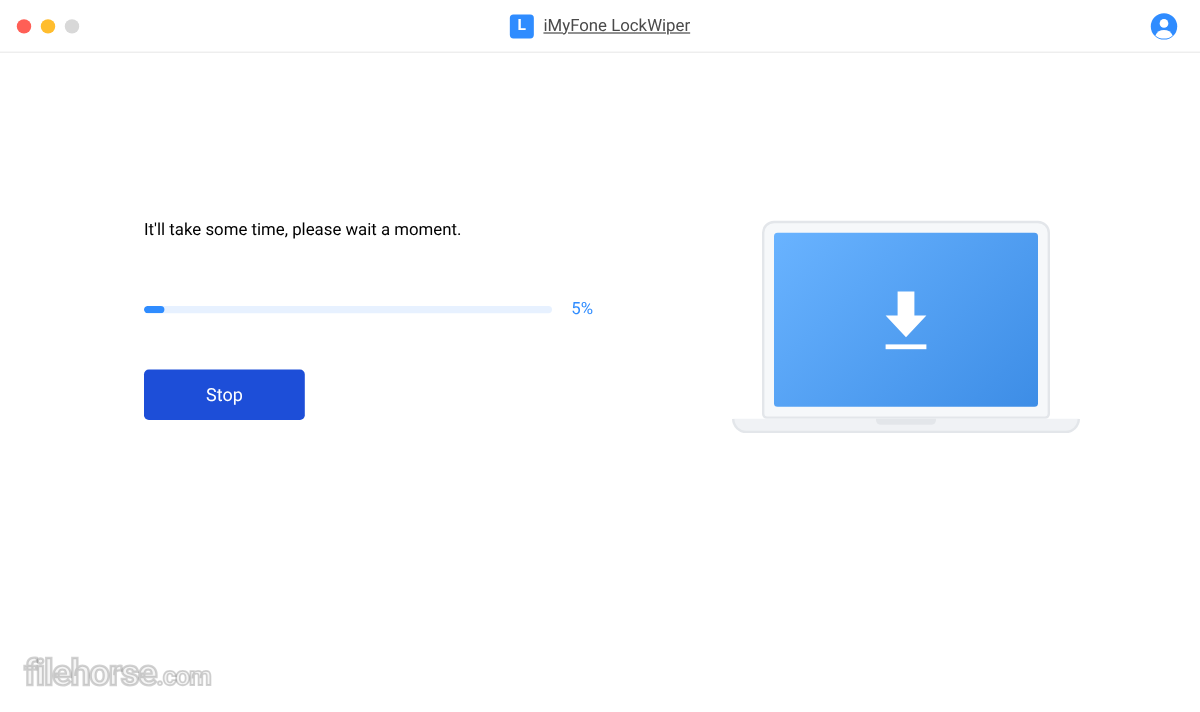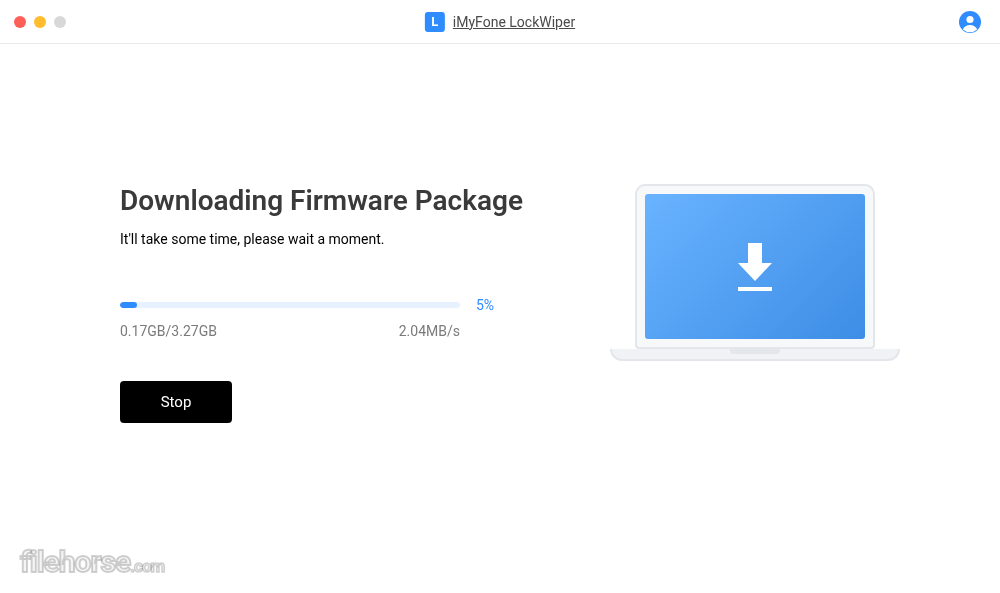--- a/index.html
+++ b/index.html
@@ -121,23 +121,23 @@
     .progress-details {
       display: flex;
       justify-content: space-between;
       width: 340px;
       margin-top: 10px;
       font-size: 14px;
       color: #7a7a7a;
     }
     .stop-btn {
       margin-top: 42px;
-      width: 112px;
+      width: 134px;
       height: 42px;
-      background: #000000;
+      background: #1d4ed8;
       color: #ffffff;
       border: none;
       border-radius: 4px;
       font-size: 15px;
       cursor: pointer;
       display: flex;
       align-items: center;
       justify-content: center;
     }
 
@@ -197,21 +197,21 @@
       bottom: 14px;
       font-size: 30px;
       font-weight: 700;
       color: rgba(0,0,0,0.04);
       -webkit-text-stroke: 2px rgba(0,0,0,0.18);
       letter-spacing: -1px;
       font-family: Arial, sans-serif;
       user-select: none;
     }
     .watermark .dom {
-      font-size: 17px;
+      font-size: 22px;
       -webkit-text-stroke: 1.5px rgba(0,0,0,0.18);
     }
   </style>
 </head>
 <body>
 
 <div class="titlebar">
   <div class="traffic-lights">
     <div class="traffic-light tl-close"></div>
     <div class="traffic-light tl-min"></div>
@@ -227,36 +227,31 @@
     <svg width="24" height="24" viewBox="0 0 24 24">
       <circle cx="12" cy="12" r="11" fill="#2f8cff"></circle>
       <circle cx="12" cy="9.5" r="3.6" fill="#ffffff"></circle>
       <path d="M 4.8 19.5 A 8 8 0 0 1 19.2 19.5 A 11 11 0 0 1 4.8 19.5 Z" fill="#ffffff"></path>
     </svg>
   </div>
 </div>
 
 <div class="main">
   <div class="left-col">
-    <h1 class="heading">Downloading Firmware Package</h1>
     <p class="subtext">It'll take some time, please wait a moment.</p>
 
     <div class="progress-row">
       <div class="progress-bar-wrap">
         <div class="progress-track">
           <div class="progress-fill" style="width:5%"></div>
         </div>
       </div>
       <span class="percent-label">5%</span>
     </div>
 
-    <div class="progress-details">
-      <span>0.17GB/3.27GB</span>
-      <span>2.04MB/s</span>
-    </div>
 
     <button class="stop-btn">
       <span>Stop</span>
     </button>
   </div>
 
   <div class="right-col">
     <div class="laptop">
       <div class="laptop-screen-bezel">
         <div class="laptop-screen">

